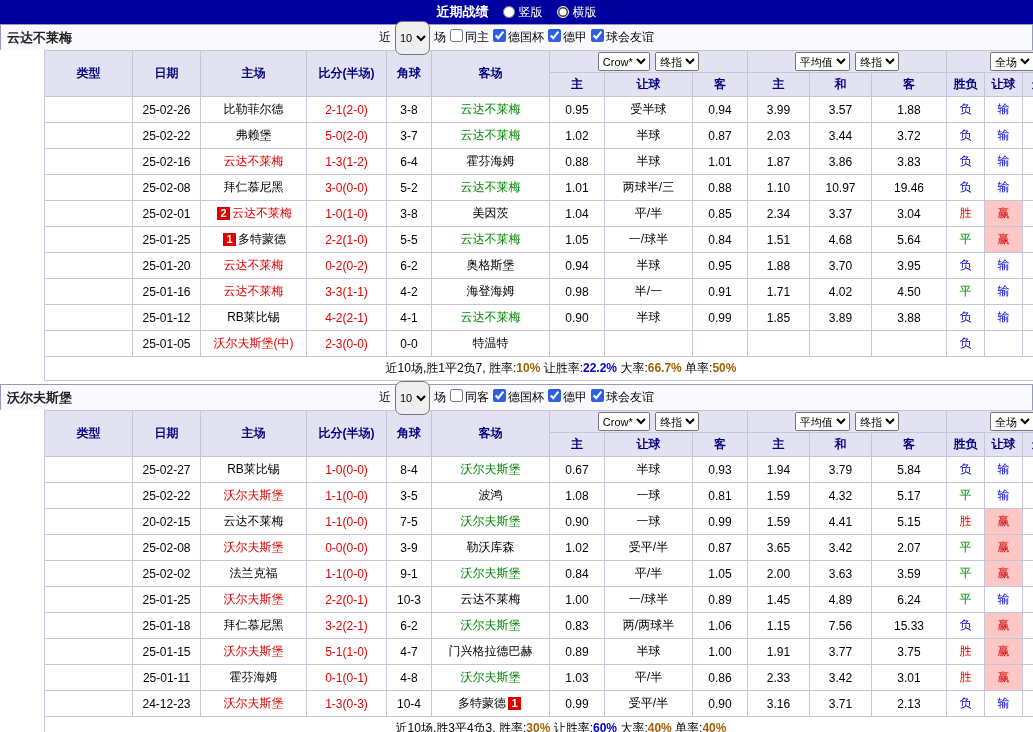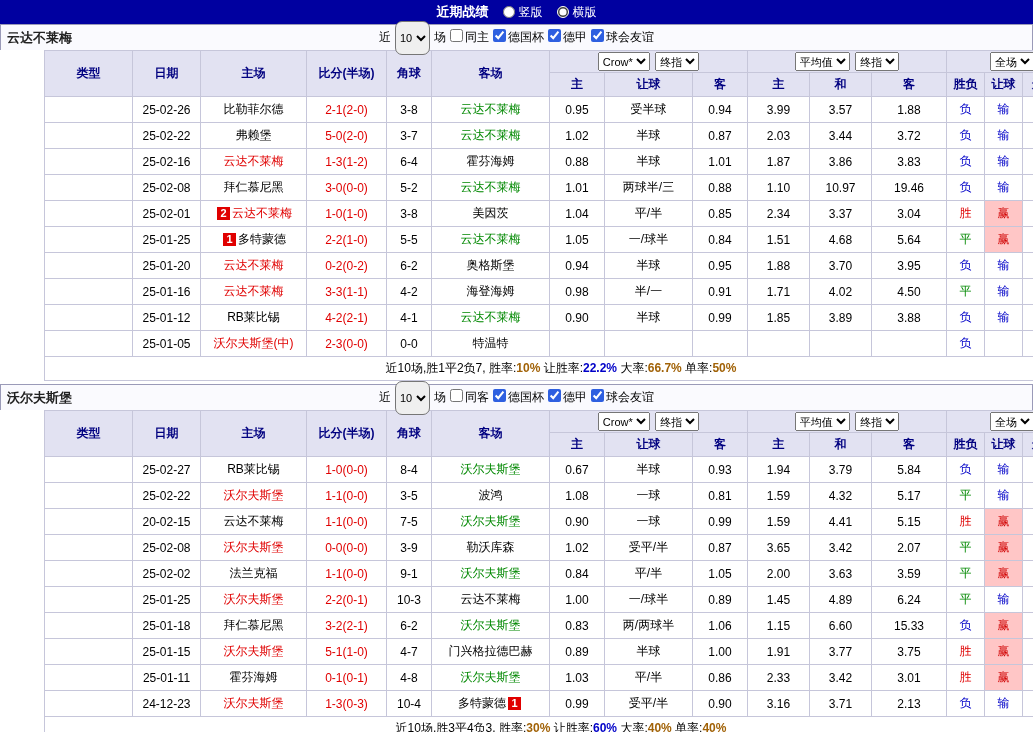--- a/index.html
+++ b/index.html
@@ -588,21 +588,21 @@
     <td data-name="match-type" class="type-league">德甲</td>
     <td data-name="match-date">25-01-18</td>
     <td data-name="home-team"><span data-name="home-team-name">拜仁慕尼黑</span></td>
     <td data-name="score">3-2(2-1)</td>
     <td data-name="corners">6-2</td>
     <td data-name="away-team"><span data-name="away-team-name" class="focal-away">沃尔夫斯堡</span></td>
     <td data-name="asian-home-odds">0.83</td>
     <td data-name="handicap">两/两球半</td>
     <td data-name="asian-away-odds">1.06</td>
     <td data-name="euro-home-odds">1.15</td>
-    <td data-name="euro-draw-odds">6.60</td>
+    <td data-name="euro-draw-odds">7.56</td>
     <td data-name="euro-away-odds">15.33</td>
     <td data-name="result" class="res-lose">负</td>
     <td data-name="handicap-result" class="let-win">赢</td>
     <td data-name="goals-result" class="goal-big">大</td>
   </tr>
 
   <tr data-name="table-row">
     <td data-name="match-type" class="type-league">德甲</td>
     <td data-name="match-date">25-01-15</td>
     <td data-name="home-team"><span data-name="home-team-name" class="focal-home">沃尔夫斯堡</span></td>

